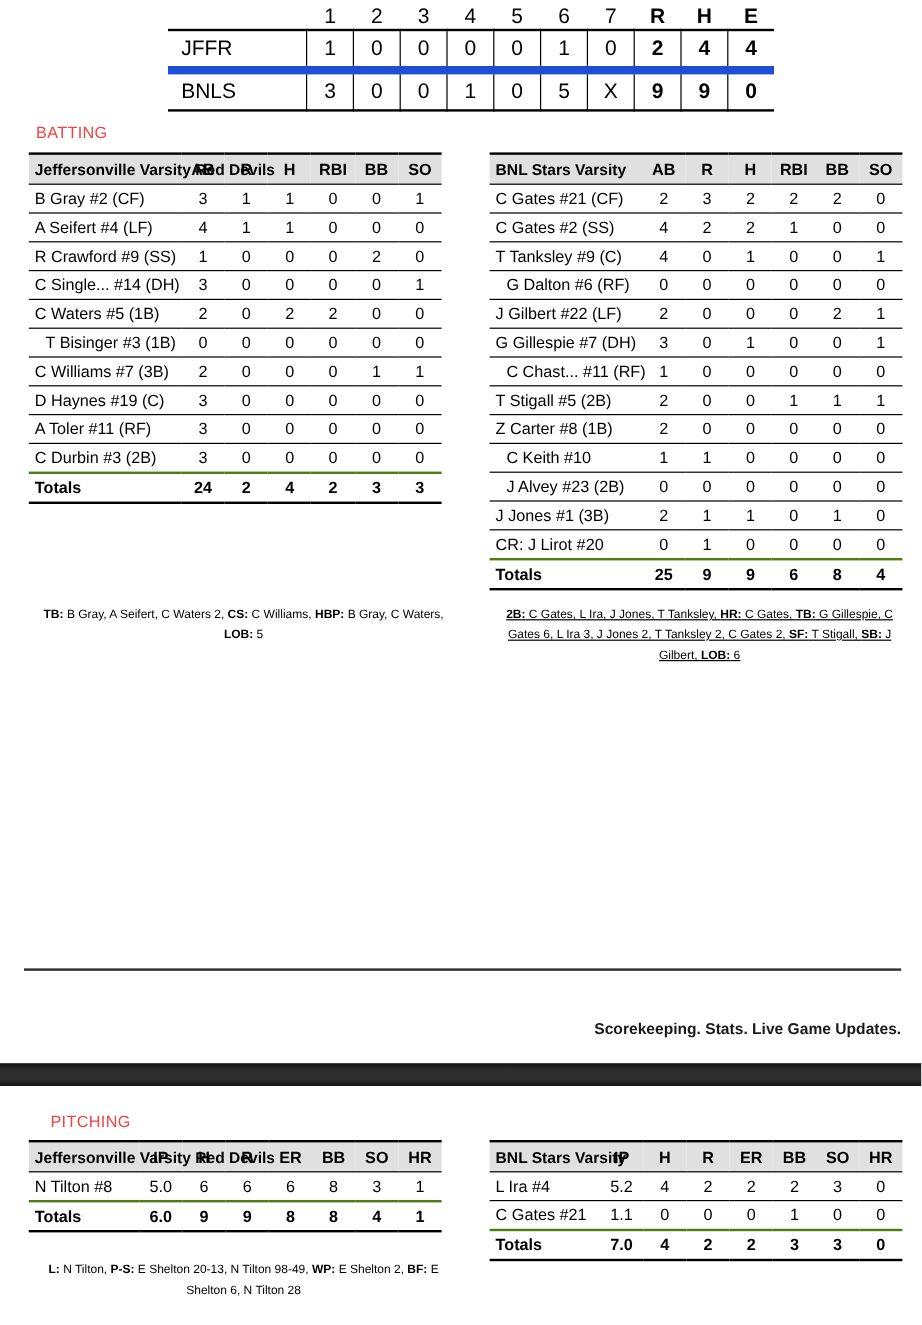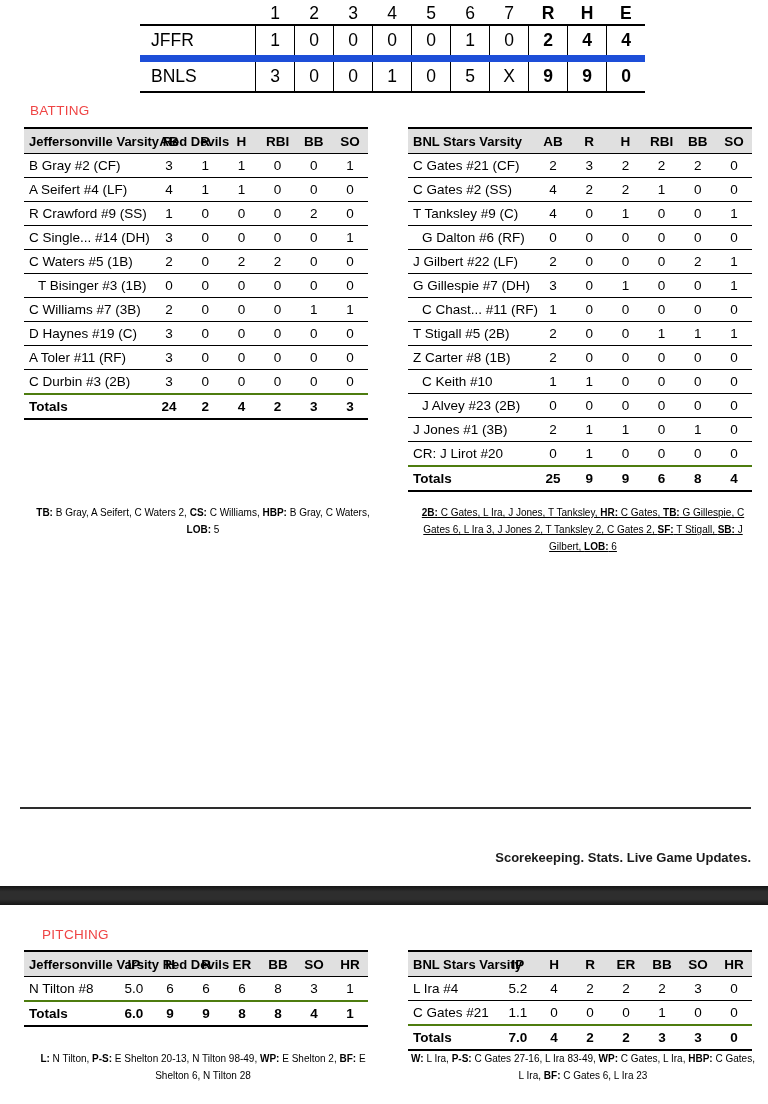--- a/index.html
+++ b/index.html
@@ -488,15 +488,14 @@
           <td class="num">2</td>
           <td class="num">2</td>
           <td class="num">3</td>
           <td class="num">3</td>
           <td class="num">0</td>
         </tr>
       </tbody>
     </table>
 
   <p class="notes" id="pit-notes-away"><b>L:</b> N Tilton, <b>P-S:</b> E Shelton 20-13, N Tilton 98-49, <b>WP:</b> E Shelton 2, <b>BF:</b> E Shelton 6, N Tilton 28</p>
-  <p class="notes" id="pit-notes-home"><b>W:</b> L Ira, <b>P-S:</b> C Gates 27-16, L Ira 83-49, <b>WP:</b> C Gates, L Ira, <b>HBP:</b> C Gates, L Ira, <b>BF:</b> C Gates 6, L Ira 23</p>
 
 </div>
 
 </body></html>

